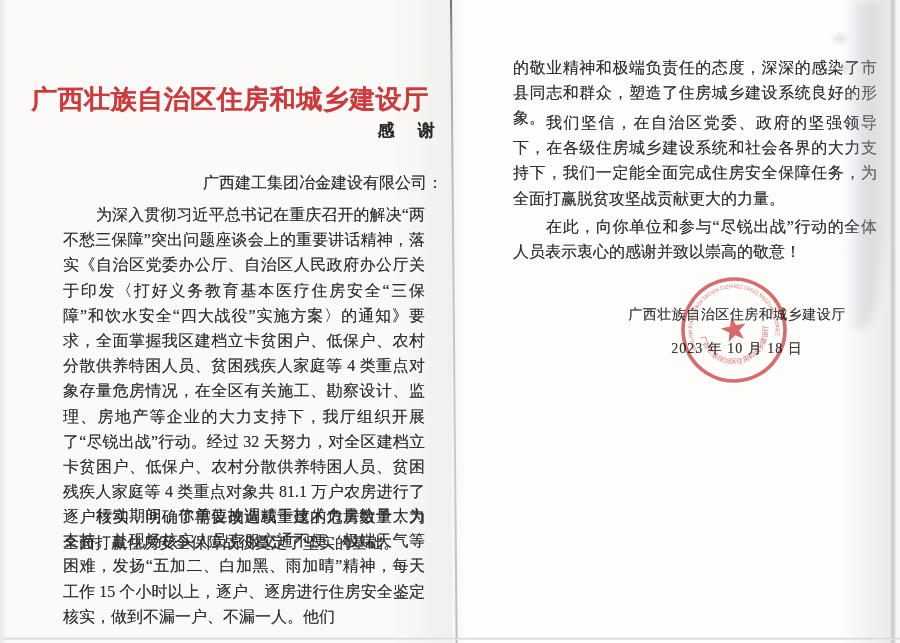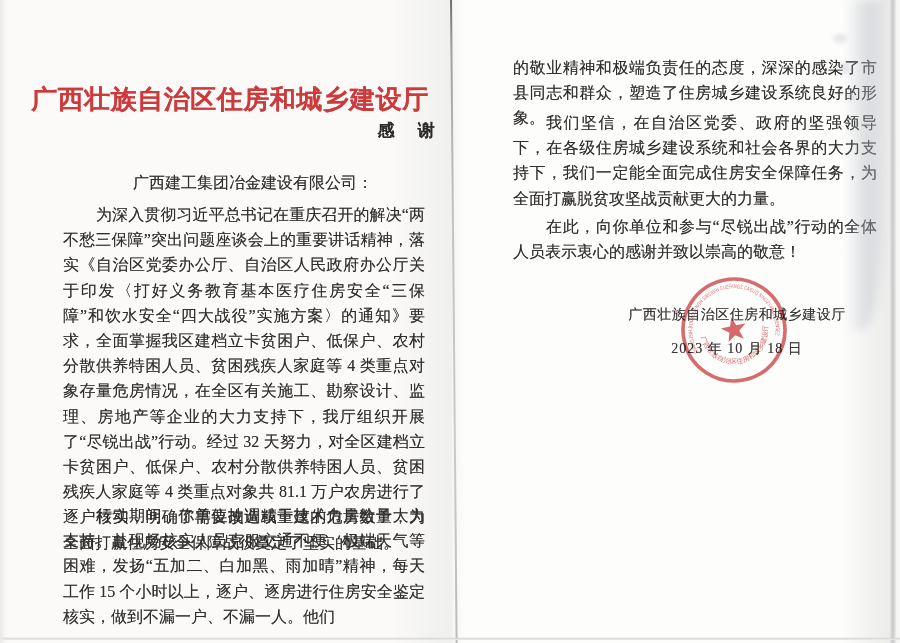--- a/index.html
+++ b/index.html
@@ -52,21 +52,21 @@
   }
   .letter-title{
     position:absolute;left:24px;top:119px;width:452px;text-align:right;
     font-size:17px;font-weight:700;color:#2b2929;word-spacing:17px;letter-spacing:1px;
     text-shadow:0 0 .5px rgba(43,41,41,.6);
   }
   .body-text{
     position:absolute;color:#312e2e;font-size:16px;line-height:25.2px;
     text-align:justify;text-shadow:0 0 .5px rgba(49,46,46,.55);
   }
-  .salutation{left:63px;top:170px;width:380px;text-align:center;}
+  .salutation{left:63px;top:170px;width:380px;text-align:right;}
   .p-left-1{left:63px;top:202px;width:362px;text-indent:33px;}
   .p-left-2{left:63px;top:503px;width:362px;text-indent:33px;}
 
   
   .p-right-cont{left:61px;top:55px;width:364px;}
   .p-right-1{left:61px;top:110px;width:364px;text-indent:33px;}
   .p-right-2{left:61px;top:214px;width:364px;text-indent:33px;}
   .signature{
     position:absolute;left:130px;top:306px;width:310px;text-align:center;
     font-size:14px;color:#3a3636;letter-spacing:.5px;white-space:nowrap;

